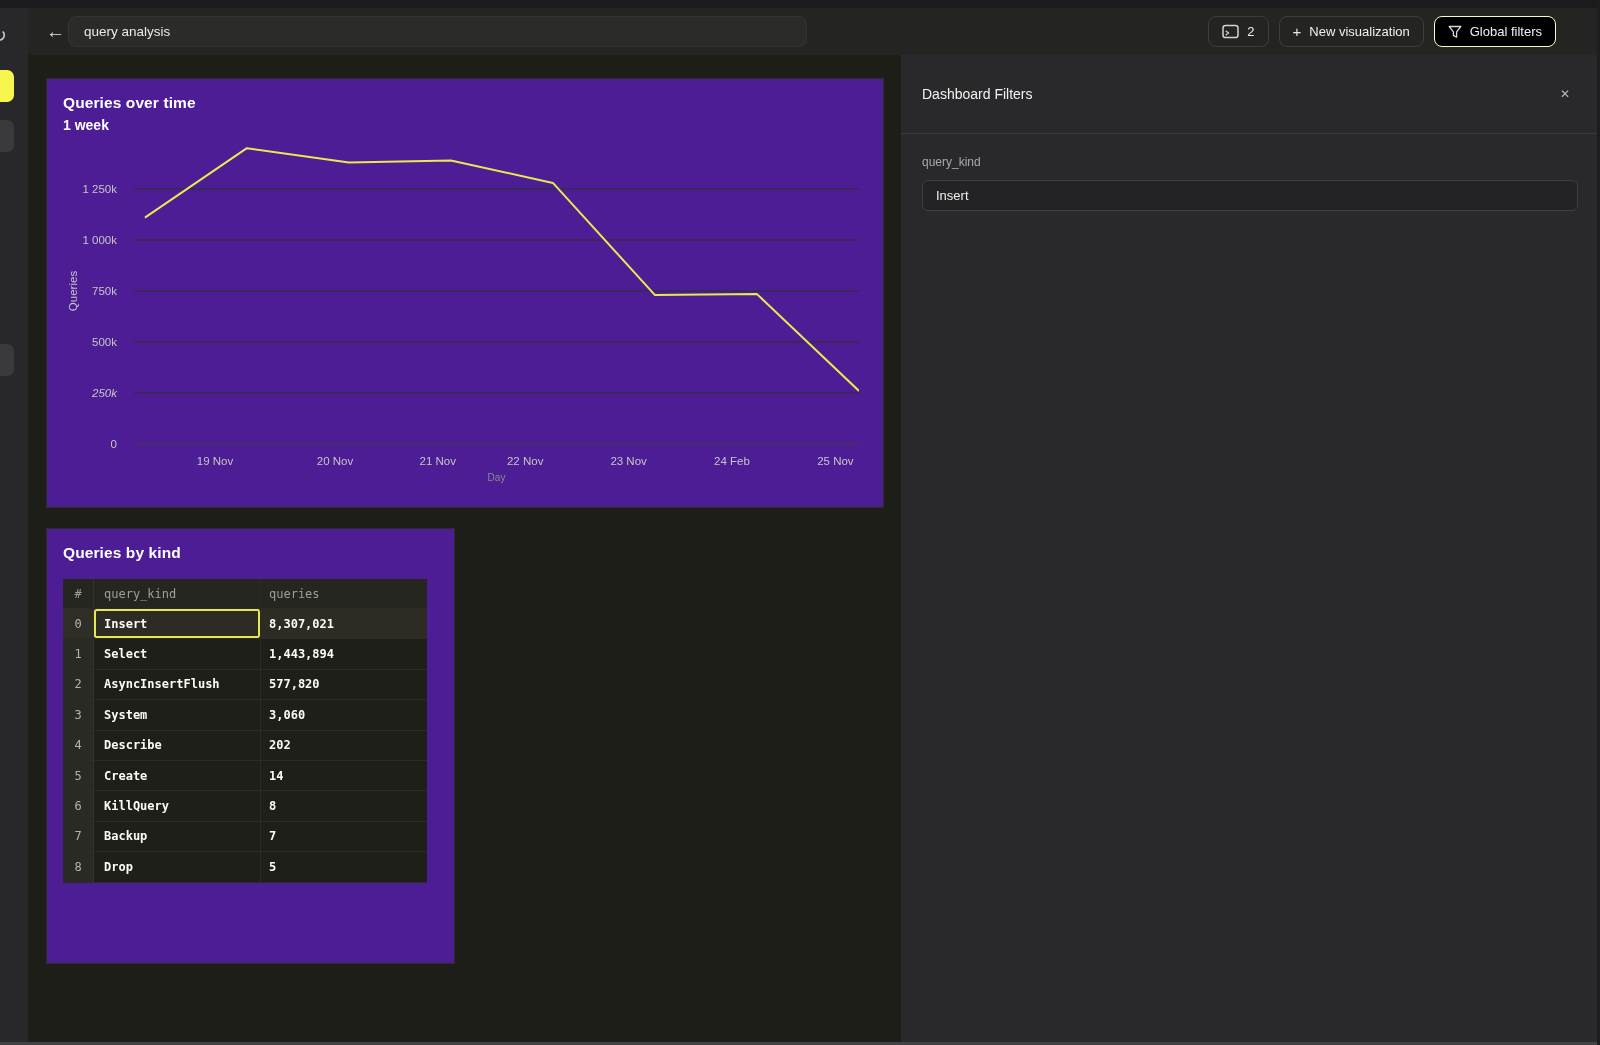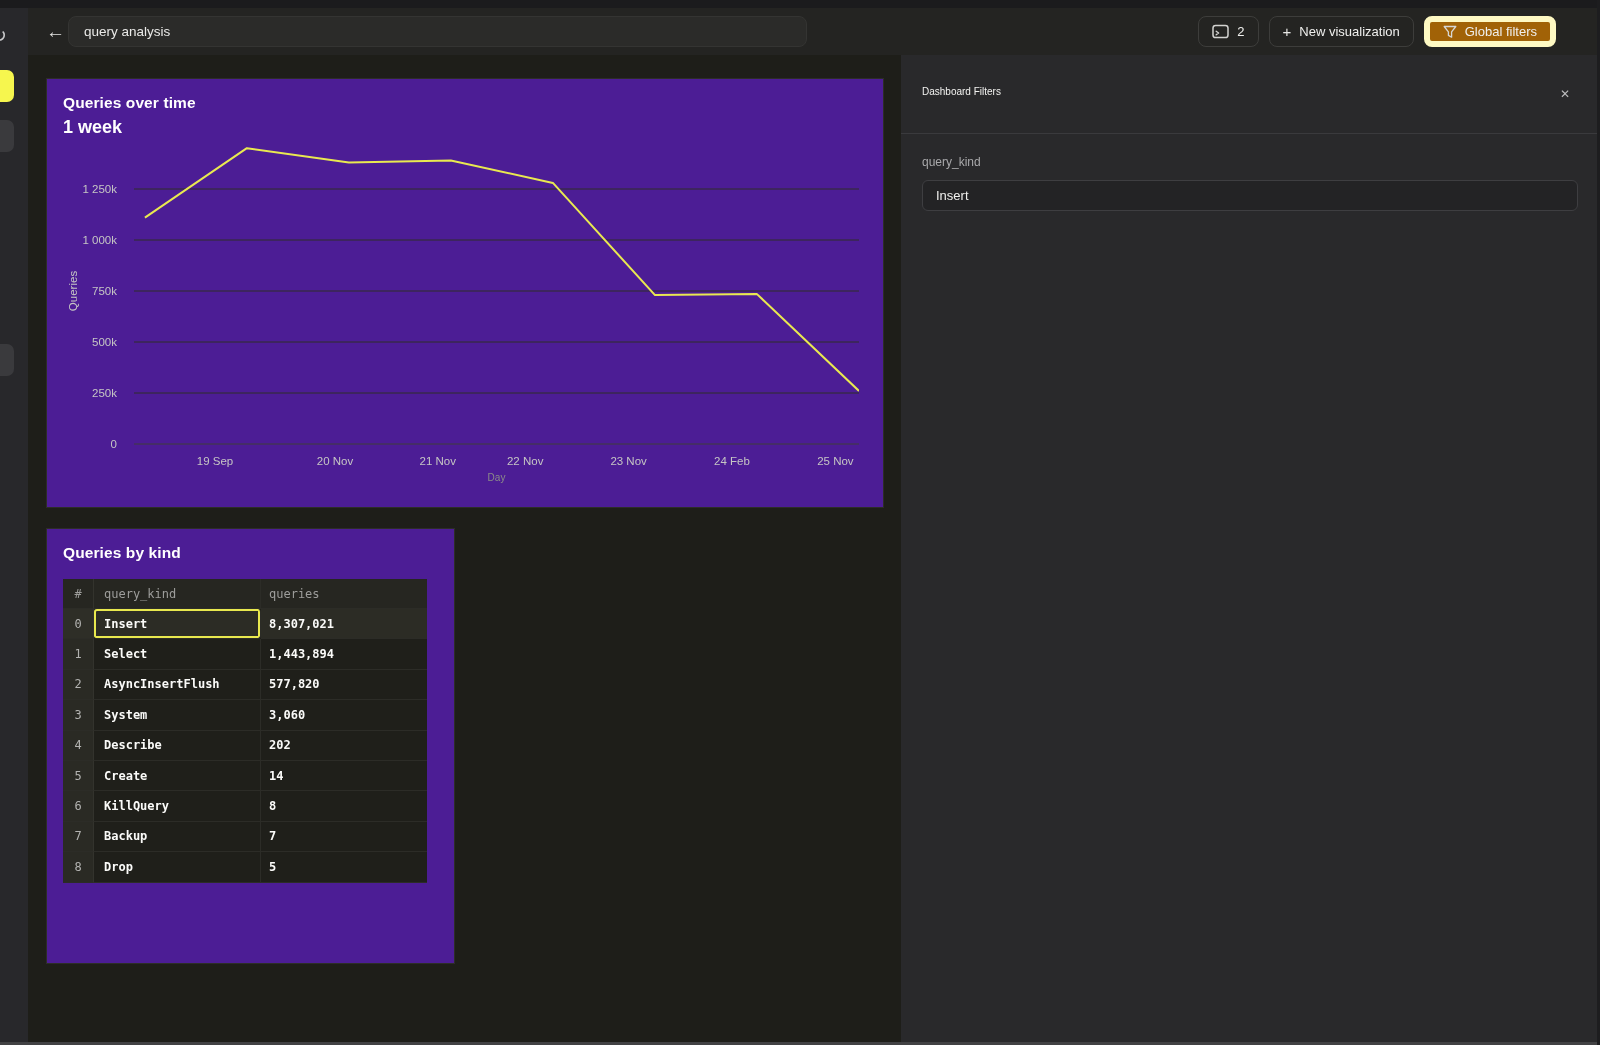--- a/index.html
+++ b/index.html
@@ -28,31 +28,31 @@
     position:absolute; left:40px; top:8px; width:739px; height:31px;
     background:#2b2b29; border:1px solid #343432; border-radius:8px;
     color:#eaeae8; font-size:13.5px; padding:0 15px; font-family:"Liberation Sans",sans-serif; outline:none;
   }
   .tb-right { position:absolute; right:44px; top:8px; height:31px; display:flex; gap:10px; }
   .btn {
     height:31px; border-radius:8px; display:flex; align-items:center; justify-content:center;
     gap:8px; font-size:13px; color:#f0f0ee; background:transparent;
     border:1px solid #3d3d3b; padding:0 13px; cursor:pointer; font-family:"Liberation Sans",sans-serif; white-space:nowrap;
   }
-  .btn.filled { background:#a16207; border:6px solid #fef9c3; }
+  .btn.filled { background:#000000; border:1px solid #fef9c3; }
   .btn .plus { font-size:15px; color:#e8e8e6; font-weight:400; }
   .btn svg { display:block; }
 
   
   .main { position:absolute; left:28px; top:55px; width:873px; height:990px; background:#1e1e19; }
   .card { position:absolute; background:#4c1d95; border:1px solid #2d2d28; border-radius:0; }
   .chart-card { left:18px; top:23px; width:838px; height:430px; }
   .table-card { left:18px; top:473px; width:409px; height:436px; }
   .card h2 { position:absolute; left:16px; top:15px; font-size:15.5px; font-weight:700; color:#ffffff; letter-spacing:.1px; }
-  .card h3 { position:absolute; left:16px; top:38px; font-size:18px;  font-weight:700; color:#ffffff; }
+  .card h3 { position:absolute; left:16px; top:38px; font-size:14px;  font-weight:700; color:#ffffff; }
 
   
   .ylab { position:absolute; left:26px; top:212px; transform:translate(-50%,-50%) rotate(-90deg);
           font-size:11.5px; color:#c6c6c4; white-space:nowrap; }
   .ylabels { position:absolute; left:0; top:0; width:79px; height:100%; }
   .ytick { position:absolute; right:9px; width:66px; text-align:right; font-size:11.5px; color:#c6c6c4; height:16px; line-height:16px; }
   .plot { position:absolute; left:87px; top:65px; width:725px; height:310px; }
   .xlabels { position:absolute; left:87px; top:376px; width:725px; height:16px; }
   .xtick { position:absolute; top:0; transform:translateX(-50%); font-size:11.5px; color:#c6c6c4; white-space:nowrap; }
   .xlab { position:absolute; left:87px; top:393px; width:725px; text-align:center; font-size:10px; color:#8b8b89; }
@@ -68,21 +68,21 @@
   .td.num  { width:166px; padding-left:8px; cursor:pointer; }
   .thead .td { background:#262621; color:#9d9d9b; font-weight:400; }
   .trow.selected .td.kind, .trow.selected .td.num { background:#2c2c25; }
   .trow.selected .td.idx { background:#2e2e27; }
   .td.kind.sel-cell { box-shadow: inset 0 0 0 2px #e8e84e; border-radius:3px; }
 
   
   .panel { position:absolute; left:901px; top:55px; width:699px; height:990px; background:#29292b; }
   .panel-head { position:absolute; left:0; right:0; top:0; height:79px; border-bottom:1px solid #3a3a3d;
                 padding:31px 30px 0 21px; display:flex; justify-content:space-between; align-items:flex-start; }
-  .panel-title { font-size:10px; font-weight:500; color:#f2f2f0; }
+  .panel-title { font-size:14px; font-weight:500; color:#f2f2f0; }
   .close-x { font-size:12px; color:#bcbcbe; cursor:pointer; margin-top:1px; }
   .field { position:absolute; left:21px; top:100px; right:22px; }
   .field label { display:block; font-size:12px; color:#a9a9ab; }
   .field input {
     margin-top:11px; width:100%; height:31px; background:#232325; border:1px solid #3e3e41;
     border-radius:6px; color:#f0f0ee; font-size:13px; padding:0 13px;
     font-family:"Liberation Sans",sans-serif; outline:none;
   }
 </style>
 </head>
@@ -123,37 +123,37 @@
   </div>
 
   <div class="main">
 
     <section class="card chart-card">
       <h2>Queries over time</h2>
       <h3>1 week</h3>
       <span class="ylab">Queries</span>
       <div class="ylabels">
           <span class="ytick" style="top: 357px;">0</span>
-          <span class="ytick" style="top: 306px;">250k</span>
+          <span class="ytick" style="top: 306px; font-style: italic;">250k</span>
           <span class="ytick" style="top: 255px;">500k</span>
           <span class="ytick" style="top: 204px;">750k</span>
           <span class="ytick" style="top: 153px;">1 000k</span>
           <span class="ytick" style="top: 102px;">1 250k</span>
         </div>
       <svg class="plot" viewBox="0 0 725 310" preserveAspectRatio="none">
           <line x1="0" x2="725" y1="249" y2="249" stroke="#2e2e29" stroke-width="1"></line>
           <line x1="0" x2="725" y1="198" y2="198" stroke="#2e2e29" stroke-width="1"></line>
           <line x1="0" x2="725" y1="147" y2="147" stroke="#2e2e29" stroke-width="1"></line>
           <line x1="0" x2="725" y1="96" y2="96" stroke="#2e2e29" stroke-width="1"></line>
           <line x1="0" x2="725" y1="45" y2="45" stroke="#2e2e29" stroke-width="1"></line>
           <line x1="0" x2="725" y1="300" y2="300" stroke="#3f3f3b" stroke-width="1"></line>
           <polyline points="10.9,73.6 112.9,4.2 214.9,18.5 316.9,16.4 418.9,38.9 521.0,151.1 623.0,150.1 725.0,247.0" fill="none" stroke="#e9e950" stroke-width="2" stroke-linejoin="round"></polyline>
         </svg>
       <div class="xlabels">
-          <span class="xtick" style="left: 81px;">19 Sep</span>
+          <span class="xtick" style="left: 81px;">19 Nov</span>
           <span class="xtick" style="left: 179px; margin-left: 22px;">20 Nov</span>
           <span class="xtick" style="left: 287.8px; margin-left: 16px;">21 Nov</span>
           <span class="xtick" style="left: 391.2px;">22 Nov</span>
           <span class="xtick" style="left: 494.6px; text-align: right;">23 Nov</span>
           <span class="xtick" style="left: 598px;">24 Feb</span>
           <span class="xtick" style="left: 701.4px;">25 Nov</span>
         </div>
       <span class="xlab">Day</span>
     </section>
 

